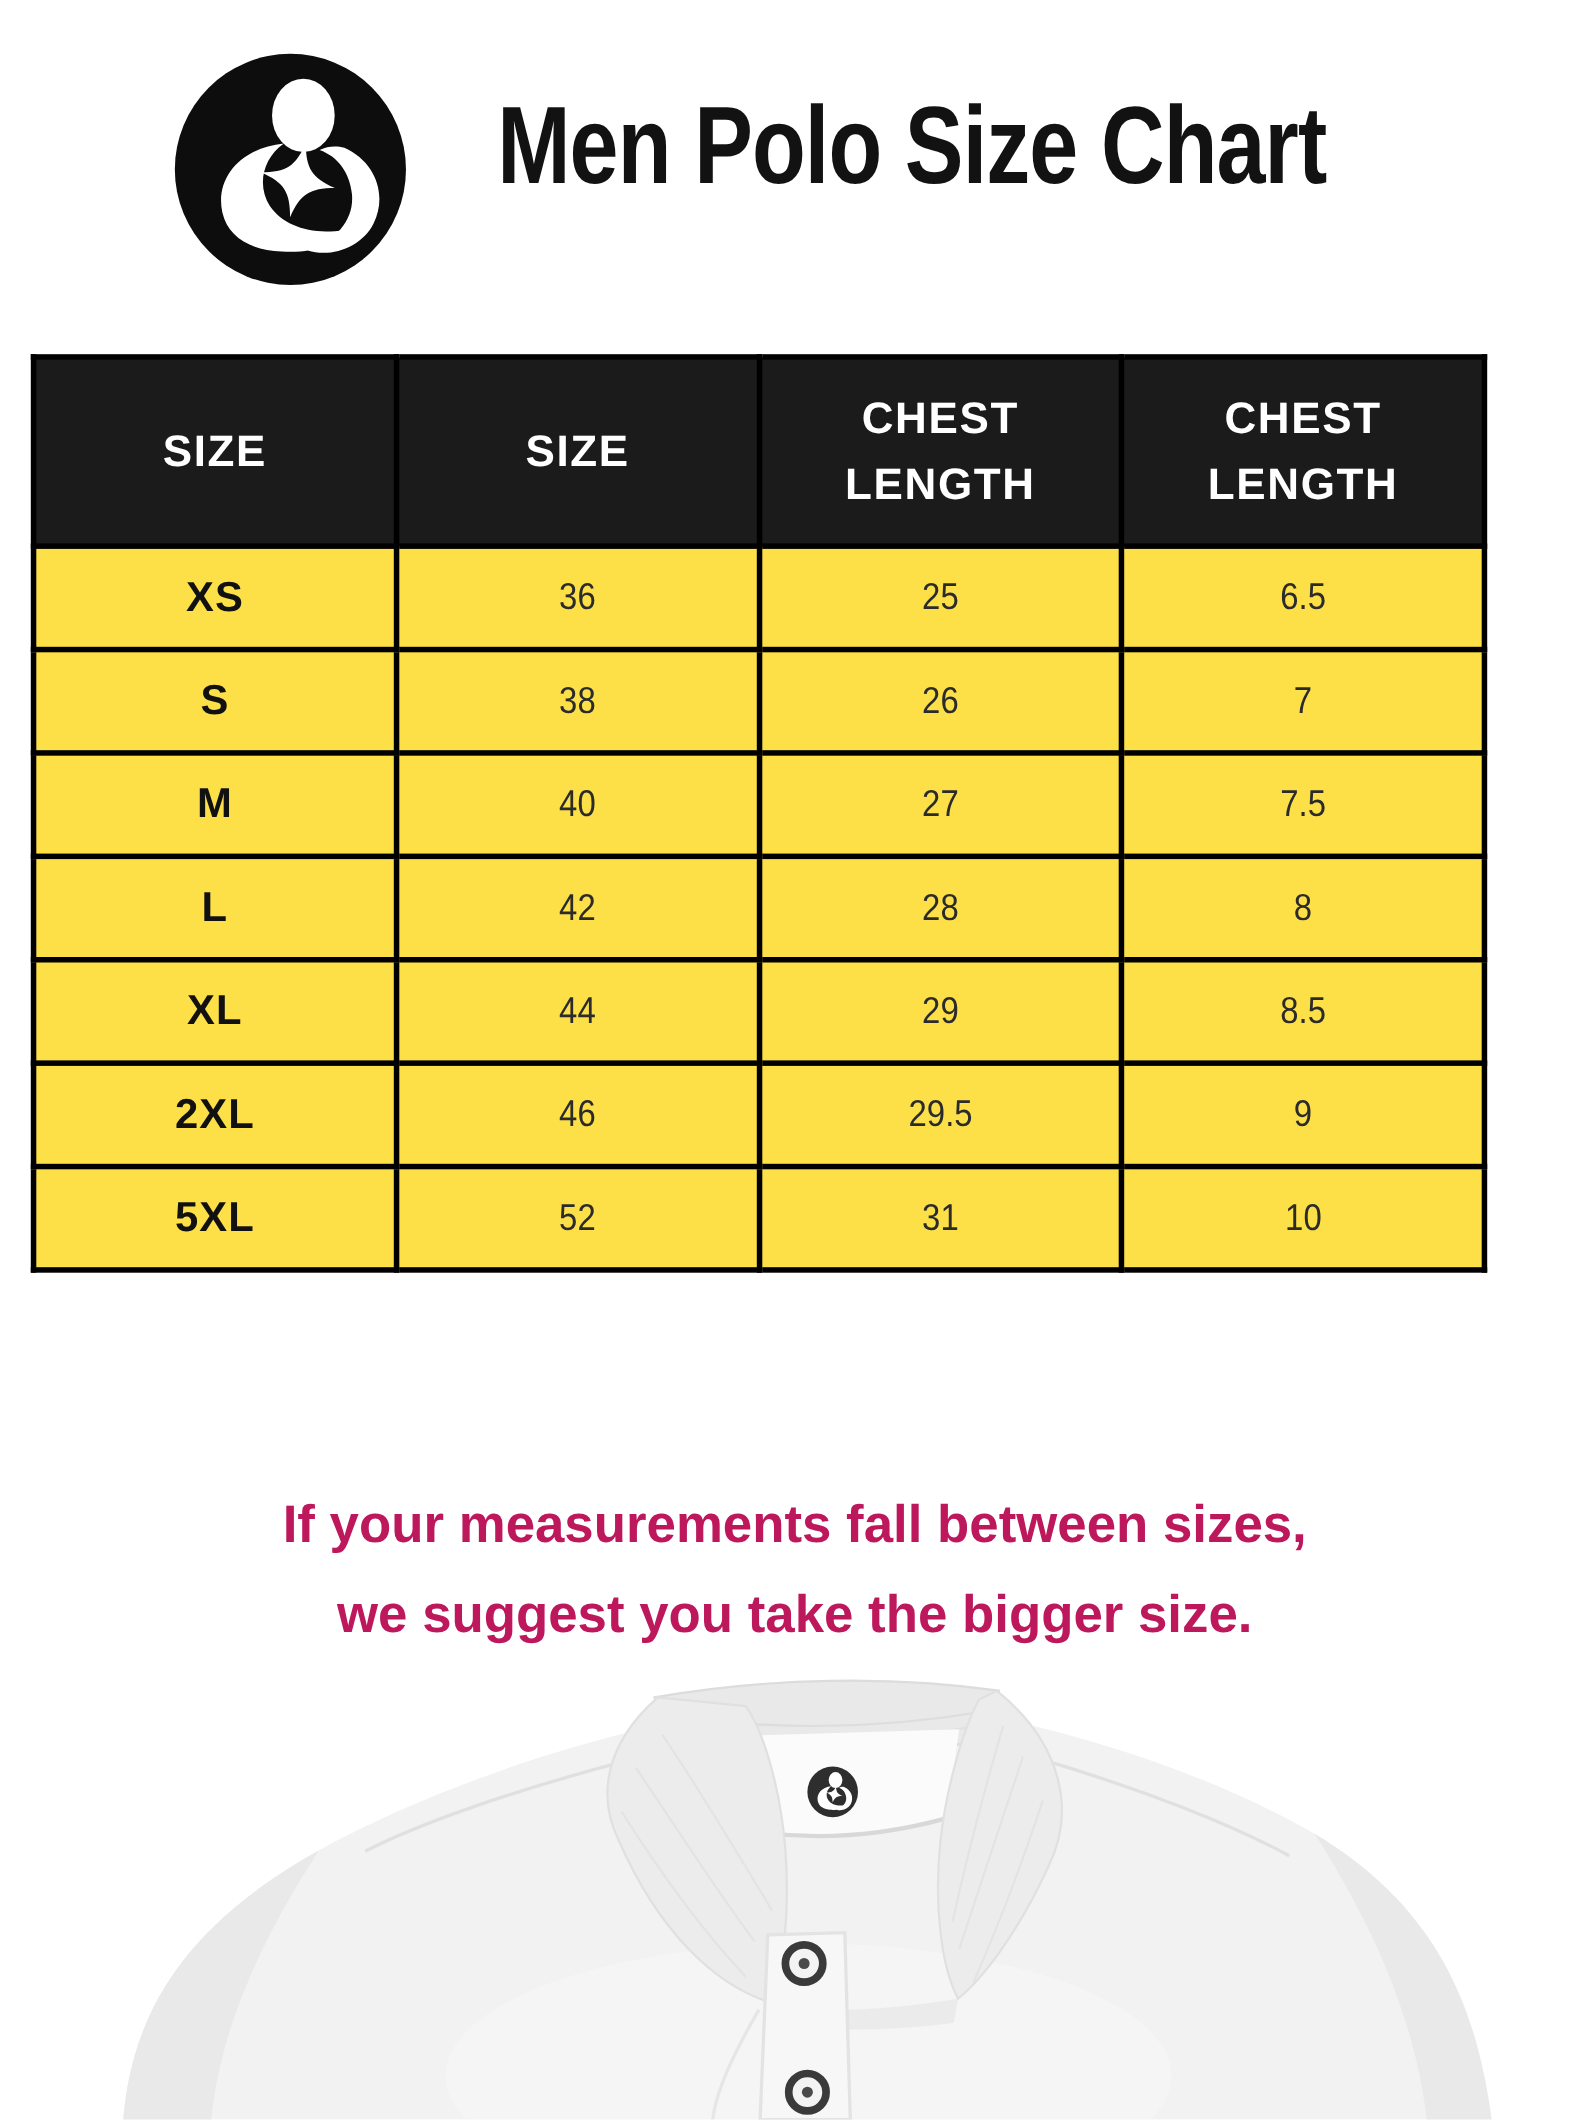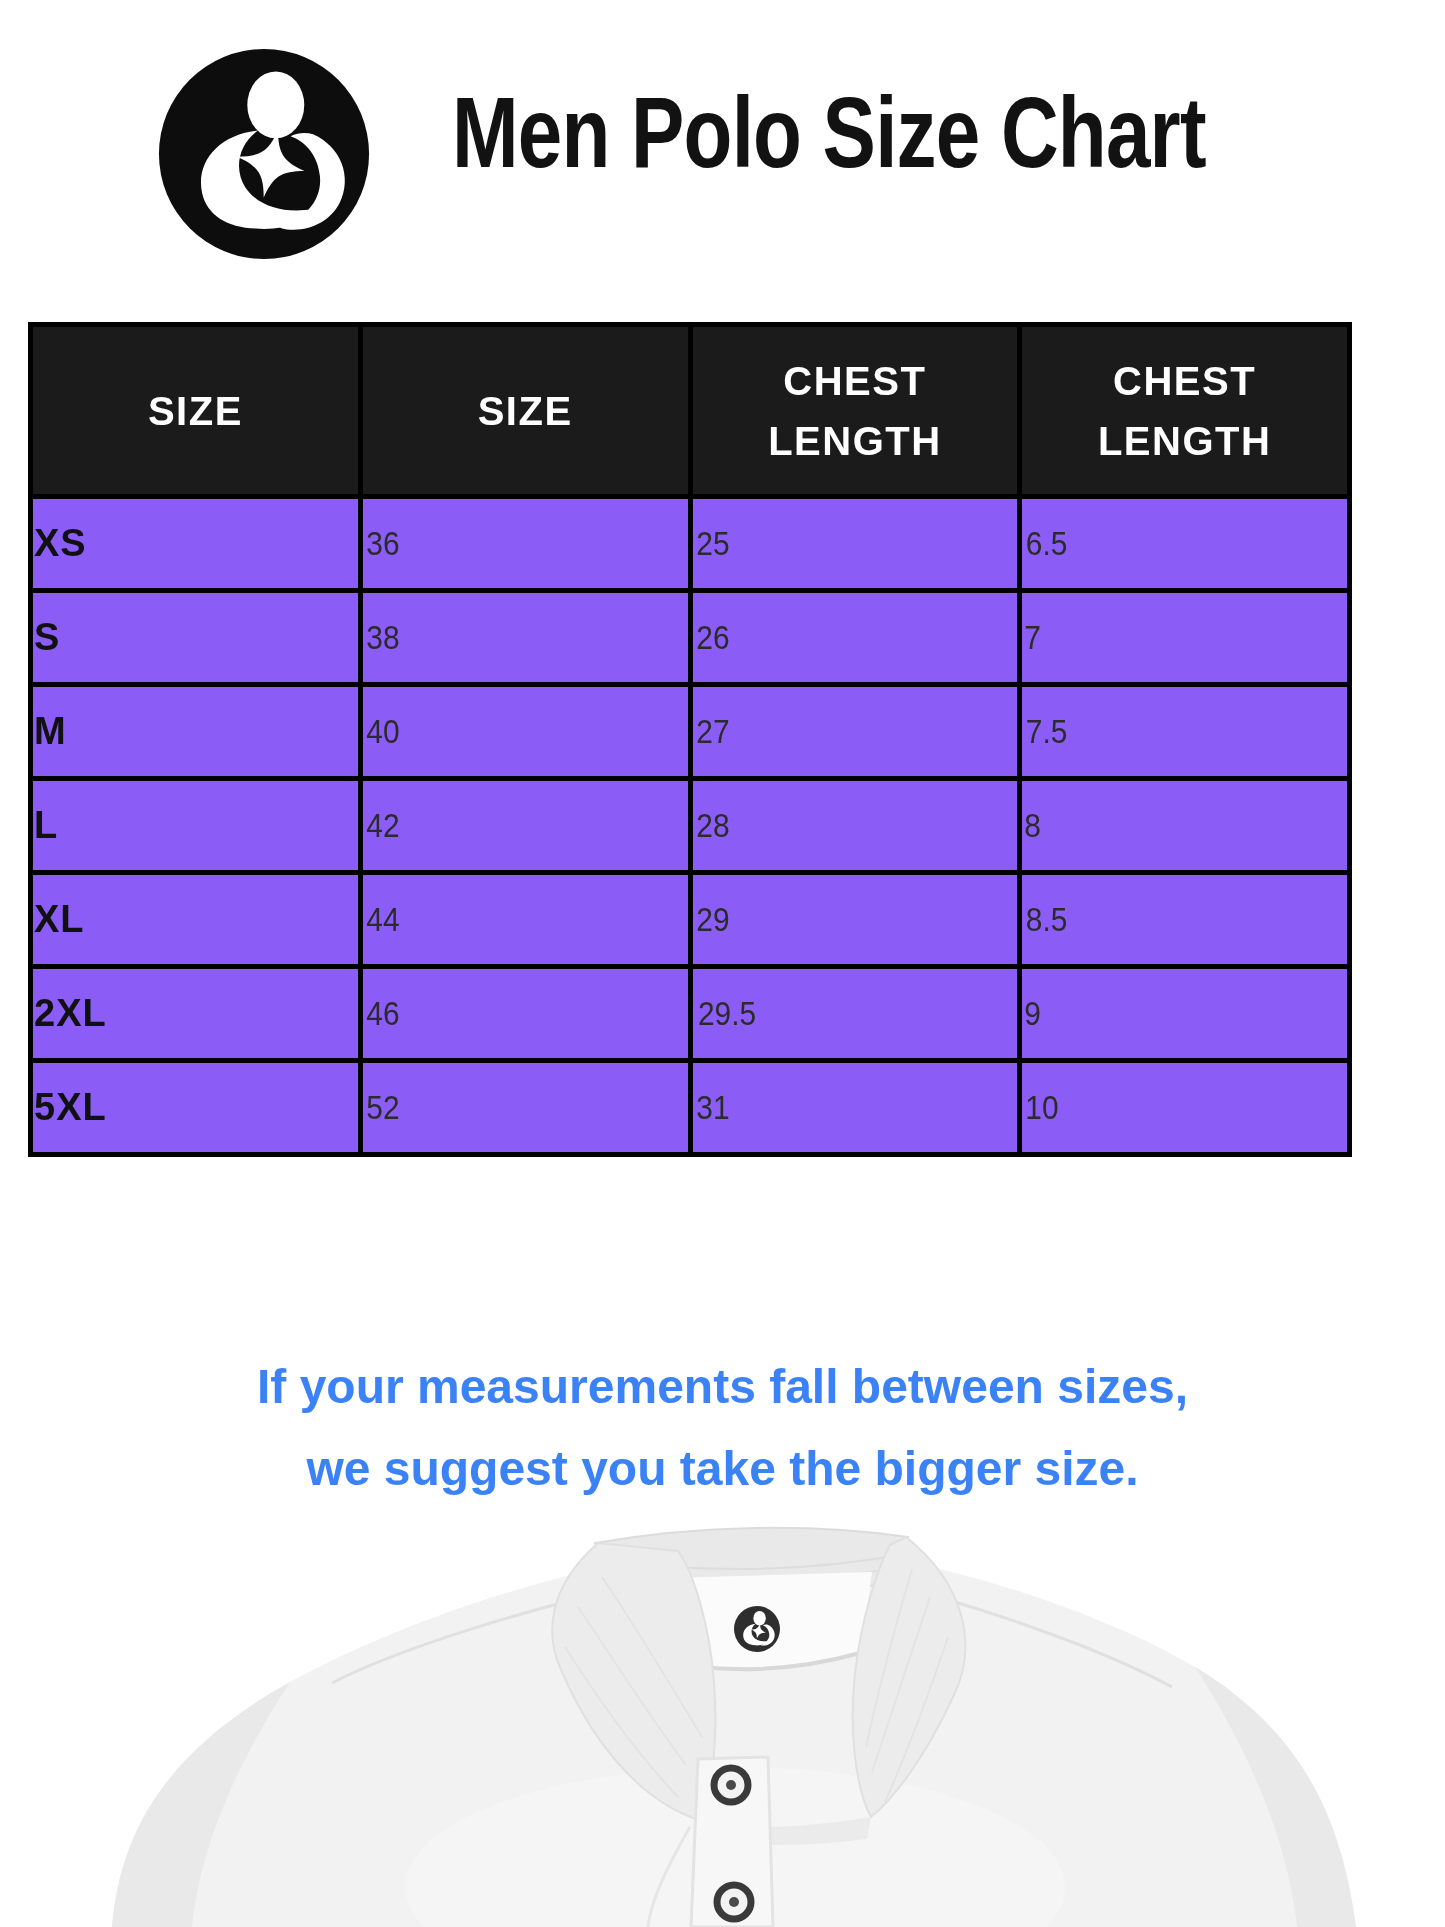--- a/index.html
+++ b/index.html
@@ -33,37 +33,37 @@
   }
   .size-table th {
     background: #1b1b1b; color: #ffffff;
     font-size: 40px; font-weight: 700; letter-spacing: 1.5px;
     height: 167px; padding: 0 46px; line-height: 1.5;
     border: 5px solid #000000;
     text-align: center; vertical-align: middle;
   }
   .size-table td {
     border: 5px solid #000000;
-    height: 87px; background: #8b5cf6;
-    text-align: left; vertical-align: middle;
+    height: 87px; background: #fde047;
+    text-align: center; vertical-align: middle;
   }
   .size-table td.size-cell {
     font-size: 38px; font-weight: 700; color: #111111; letter-spacing: 1px;
   }
   .size-table td.value-cell { font-size: 34px; font-weight: 400; color: #2b2b2b; }
   .size-table td.value-cell .num {
     display: inline-block;
     transform: scaleX(0.88); transform-origin: center;
   }
 
   
   .fit-note {
     position: absolute; left: 0; top: 1346px; width: 100%;
     text-align: center;
-    font-size: 48px; font-weight: 700; color: #3b82f6;
+    font-size: 48px; font-weight: 700; color: #be185d;
     line-height: 1.70;
   }
 
   
   .polo-photo {
     position: absolute; left: 0; top: 1517px;
     width: 1445px; height: 410px;
   }
 </style>
 </head>

